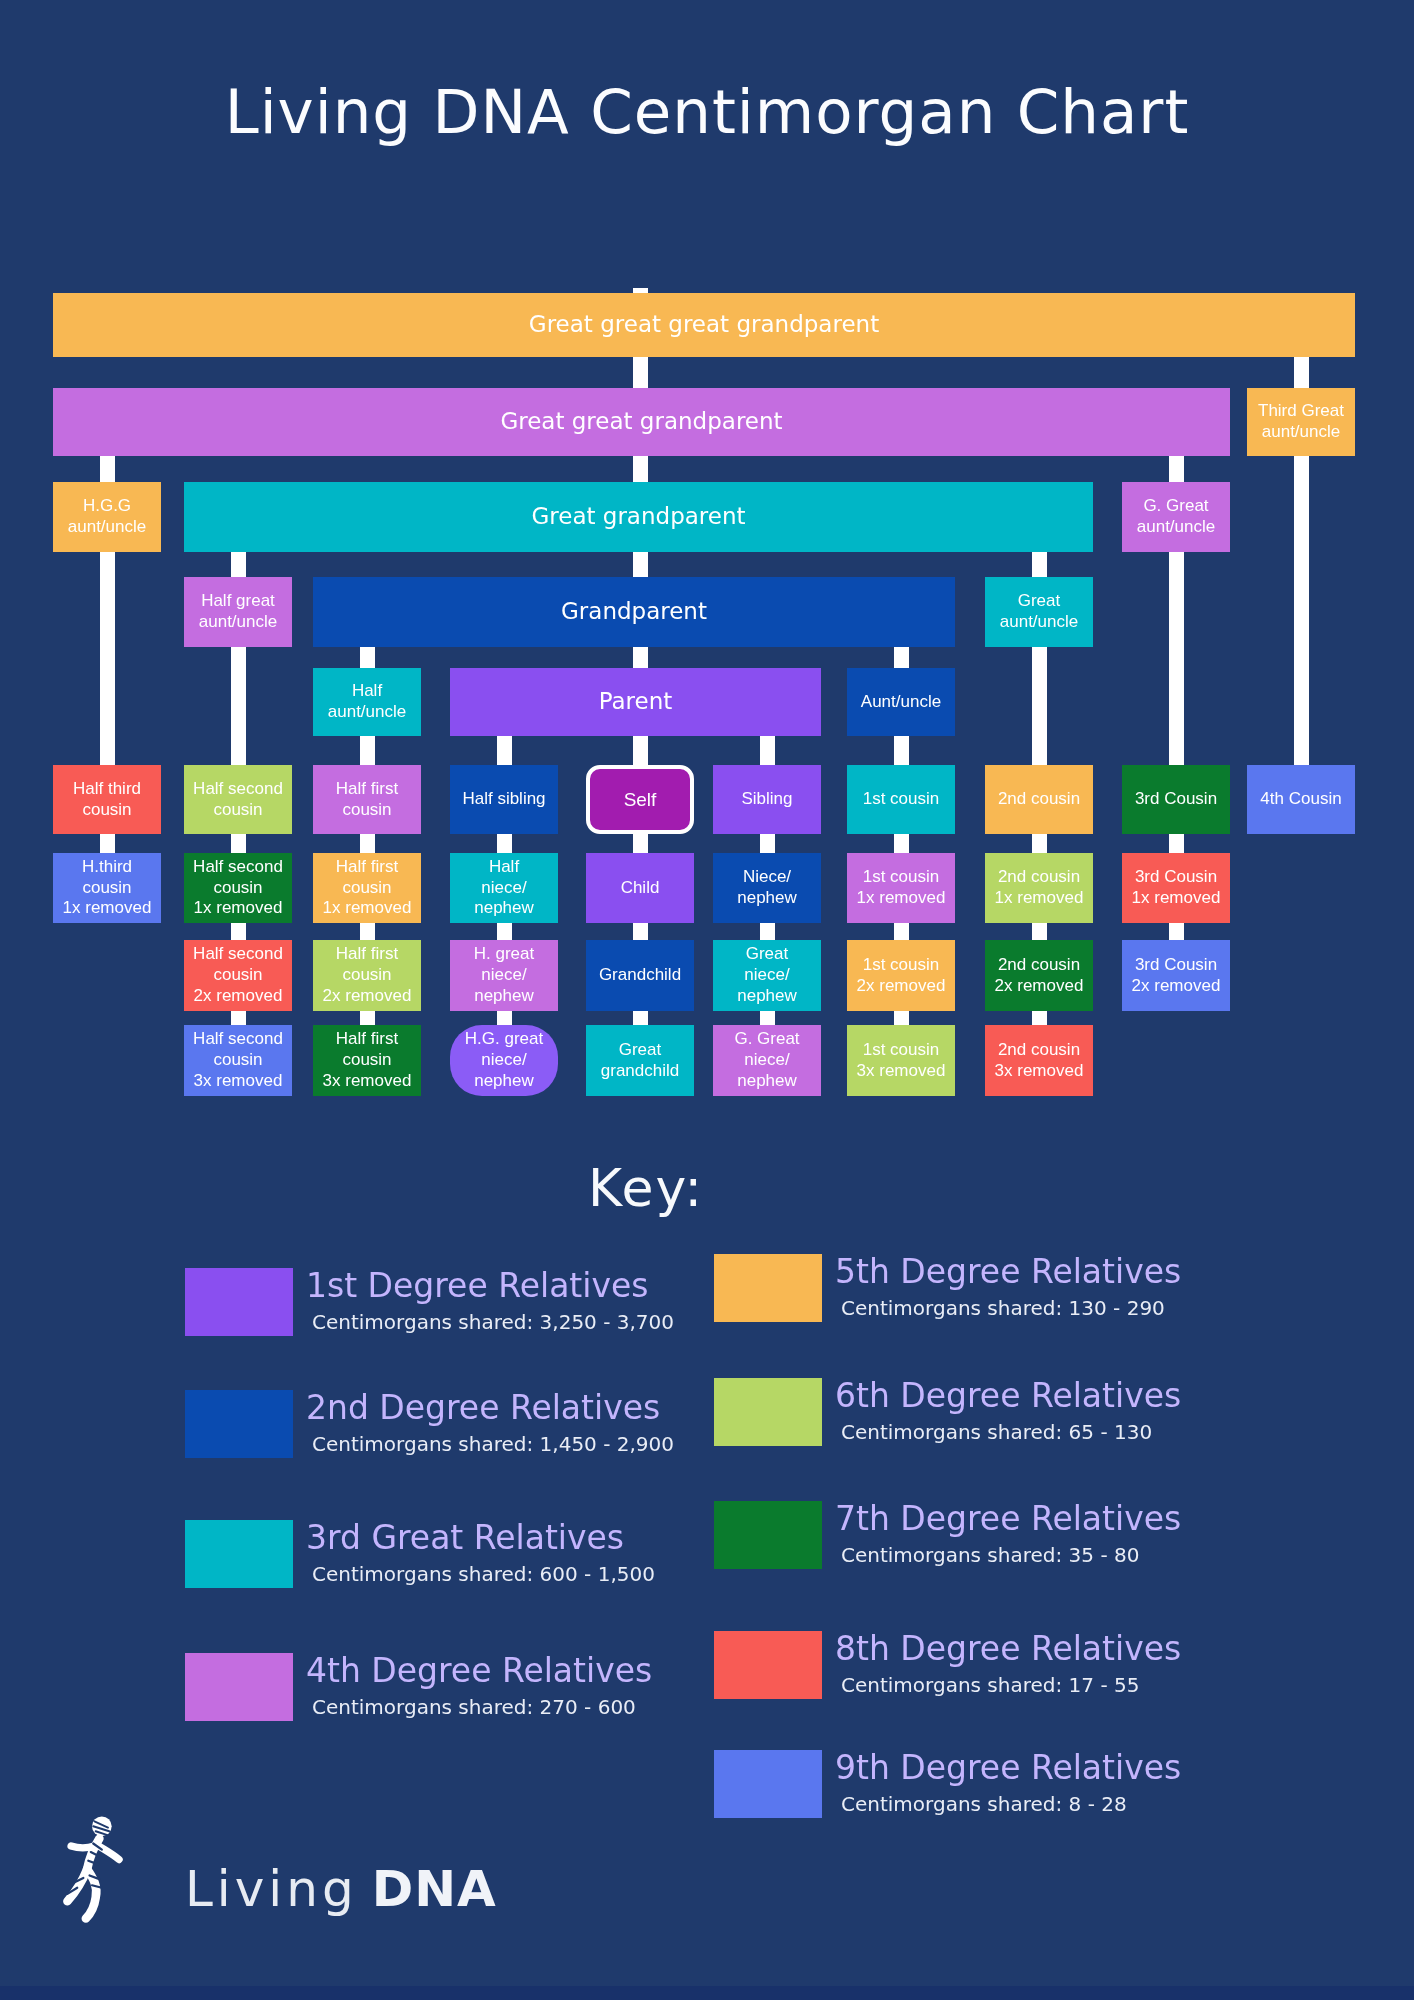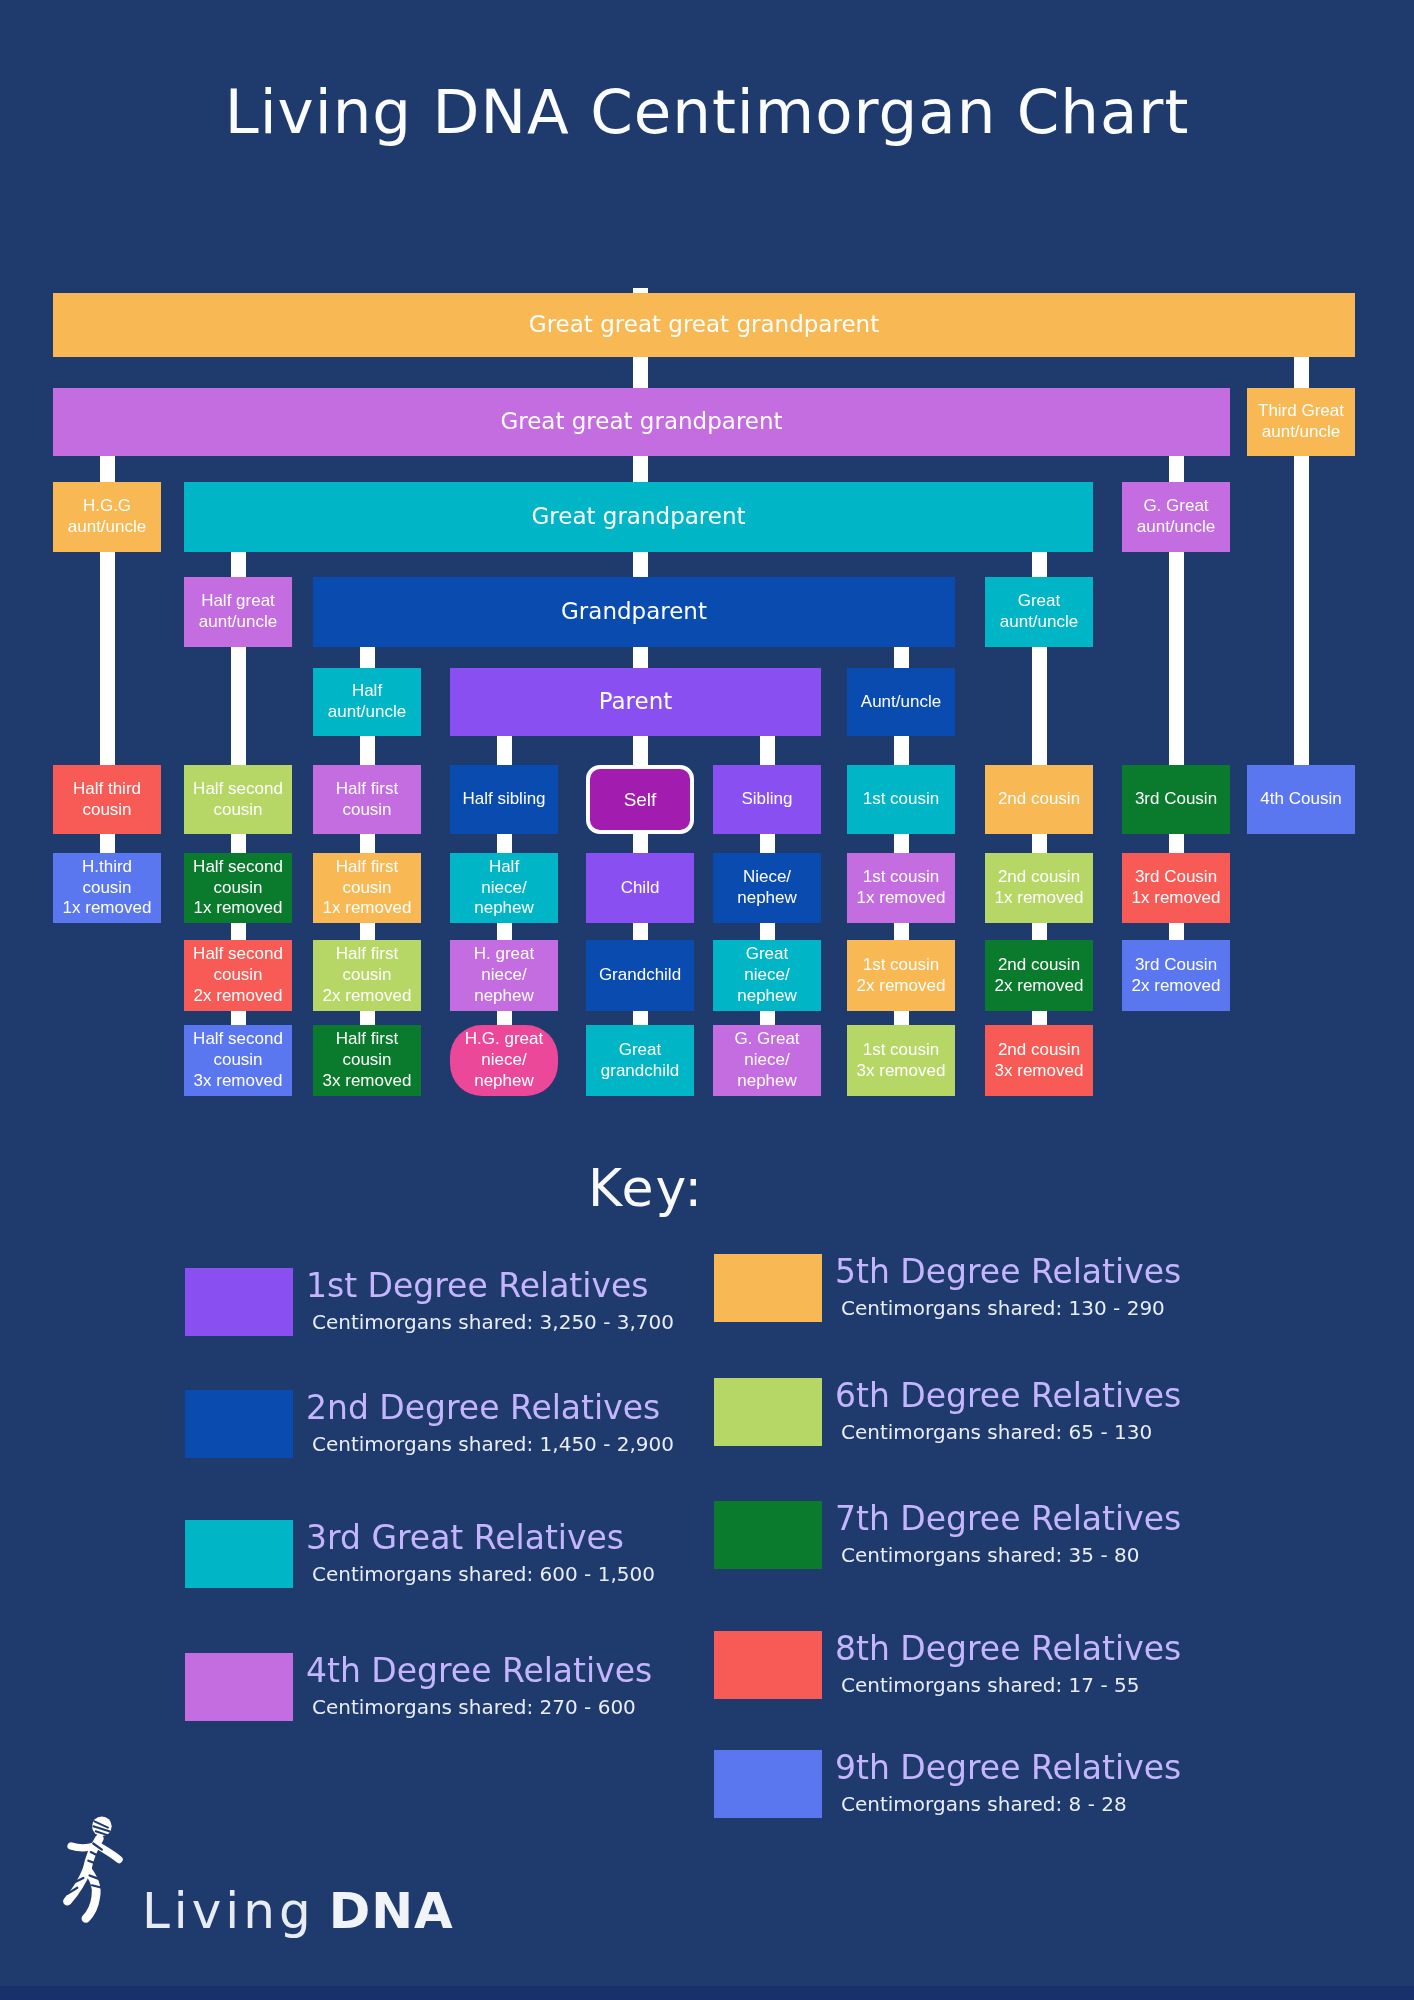--- a/index.html
+++ b/index.html
@@ -43,21 +43,21 @@
   .k1{left:185px;top:1268px;}
   .k2{left:185px;top:1390px;}
   .k3{left:185px;top:1520px;}
   .k4{left:185px;top:1653px;}
   .k5{left:714px;top:1254px;}
   .k6{left:714px;top:1378px;}
   .k7{left:714px;top:1501px;}
   .k8{left:714px;top:1631px;}
   .k9{left:714px;top:1750px;}
   
-  .logo{position:absolute;left:52px;top:1814px;display:flex;align-items:flex-end;}
+  .logo{position:absolute;left:52px;top:1814px;display:flex;align-items:center;gap:43px;}
   .logo-figure{width:80px;height:118px;}
   .logo-text{margin-left:10px;margin-top:28px;font-size:50px;color:#f0f3f8;line-height:1;}
   .brand-light{font-weight:400;letter-spacing:4px;opacity:.96;}
   .brand-bold{font-weight:700;margin-left:14px;letter-spacing:1px;}
   
   .footer-strip{position:absolute;left:0;top:1986px;width:1414px;height:14px;background:#18316a;}
 </style>
 </head>
 <body>
 
@@ -146,21 +146,21 @@
       <div class="node" style="left: 985px; top: 940px; width: 108px; height: 71px; background: rgb(10, 123, 45);">2nd cousin
 2x removed</div>
       <div class="node" style="left: 1122px; top: 940px; width: 108px; height: 71px; background: rgb(90, 119, 239);">3rd Cousin
 2x removed</div>
       <div class="node" style="left: 184px; top: 1025px; width: 108px; height: 71px; background: rgb(90, 119, 239);">Half second
 cousin
 3x removed</div>
       <div class="node" style="left: 313px; top: 1025px; width: 108px; height: 71px; background: rgb(10, 123, 45);">Half first
 cousin
 3x removed</div>
-      <div class="node" style="left: 450px; top: 1025px; width: 108px; height: 71px; background: #ec4899; border-radius: 32px;">H.G. great
+      <div class="node" style="left: 450px; top: 1025px; width: 108px; height: 71px; background: #8b5cf6; border-radius: 32px;">H.G. great
 niece/
 nephew</div>
       <div class="node" style="left: 586px; top: 1025px; width: 108px; height: 71px; background: rgb(0, 182, 198);">Great
 grandchild</div>
       <div class="node" style="left: 713px; top: 1025px; width: 108px; height: 71px; background: rgb(196, 109, 224);">G. Great
 niece/
 nephew</div>
       <div class="node" style="left: 847px; top: 1025px; width: 108px; height: 71px; background: rgb(182, 215, 101);">1st cousin
 3x removed</div>
       <div class="node" style="left: 985px; top: 1025px; width: 108px; height: 71px; background: rgb(248, 91, 85);">2nd cousin

